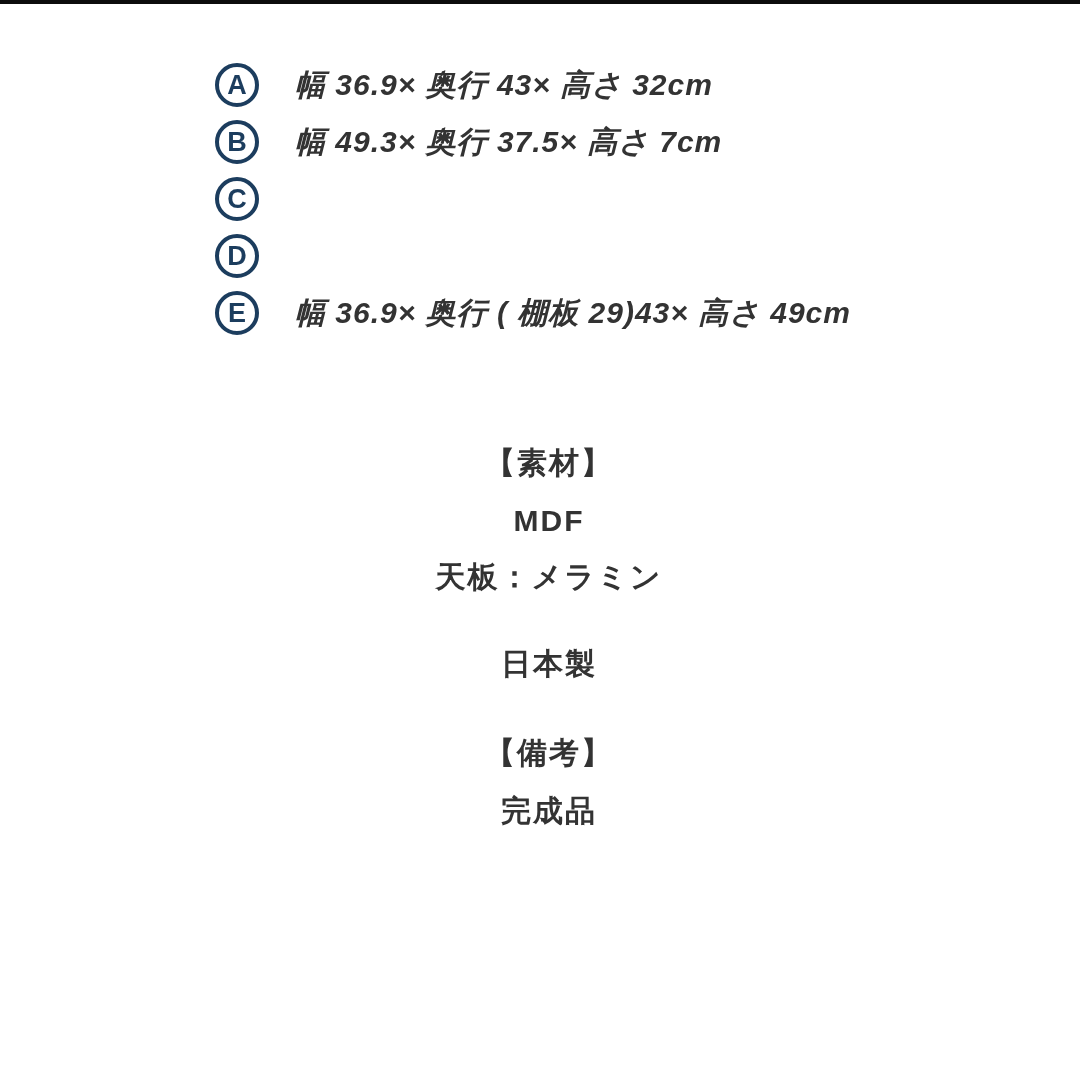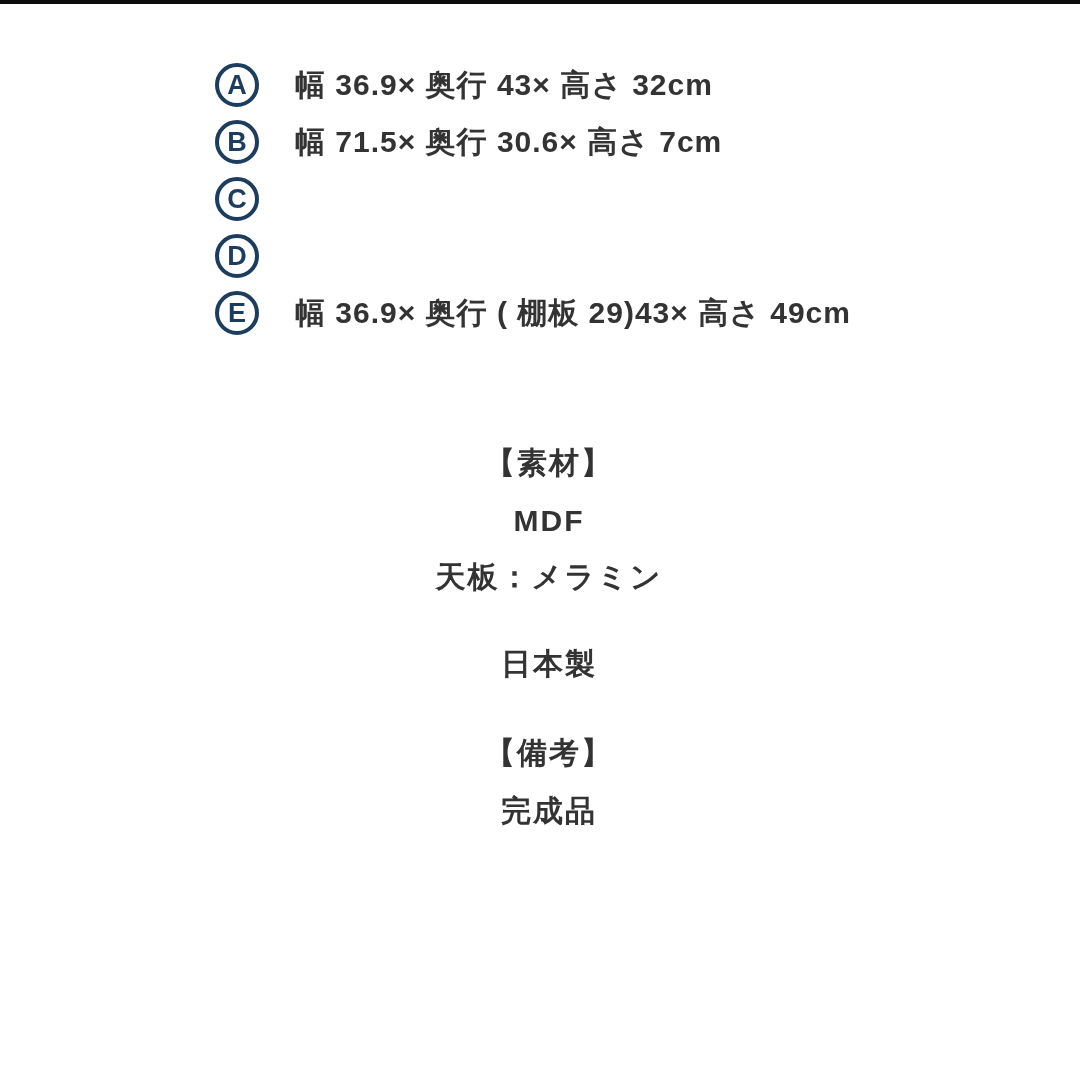--- a/index.html
+++ b/index.html
@@ -50,20 +50,21 @@
     line-height: 36px;
     text-align: center;
     box-sizing: content-box;
   }
   .spec-text {
     margin-left: 36px;
     font-size: 30px;
     font-weight: 600;
     letter-spacing: 1px;
     white-space: nowrap;
+    font-style: italic;
   }
 
   
   .info-block {
     position: absolute;
     top: 448px;
     left: 9px;
     width: 1080px;
     text-align: center;
   }
@@ -85,21 +86,21 @@
 
 <div class="top-divider"></div>
 
 <div class="spec-list">
   <div class="spec-row">
     <span class="spec-badge">A</span>
     <span class="spec-text">幅 36.9× 奥行 43× 高さ 32cm</span>
   </div>
   <div class="spec-row">
     <span class="spec-badge">B</span>
-    <span class="spec-text">幅 71.5× 奥行 30.6× 高さ 7cm</span>
+    <span class="spec-text">幅 49.3× 奥行 37.5× 高さ 7cm</span>
   </div>
   <div class="spec-row">
     <span class="spec-badge">C</span>
   </div>
   <div class="spec-row">
     <span class="spec-badge">D</span>
   </div>
   <div class="spec-row">
     <span class="spec-badge">E</span>
     <span class="spec-text">幅 36.9× 奥行 ( 棚板 29)43× 高さ 49cm</span>

